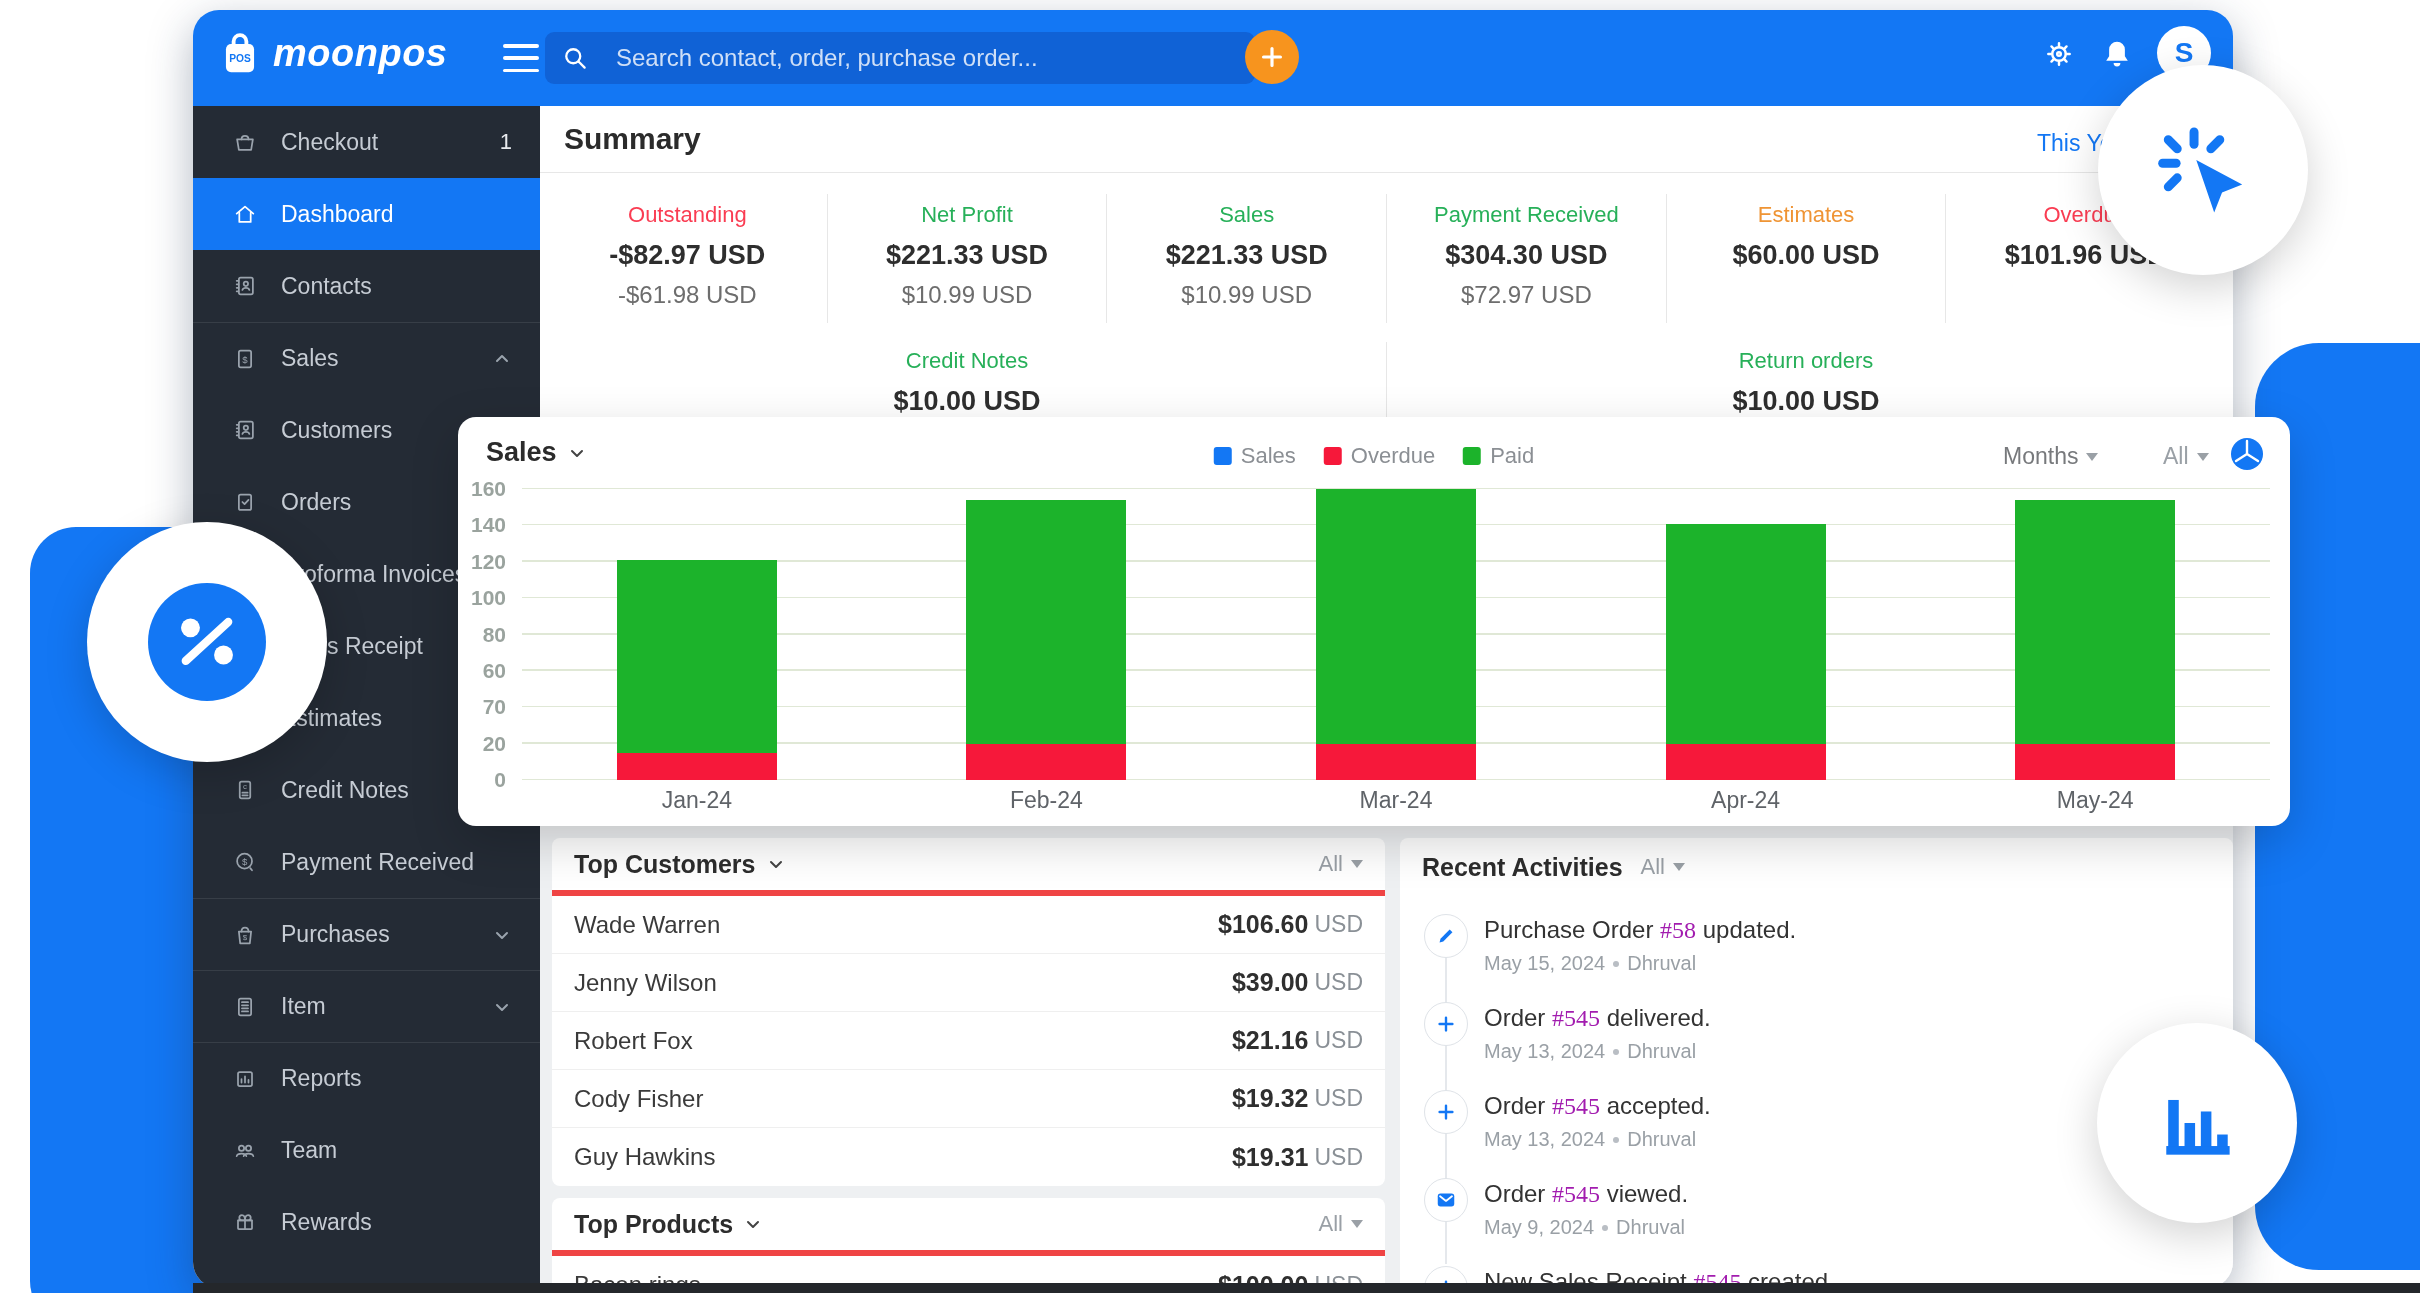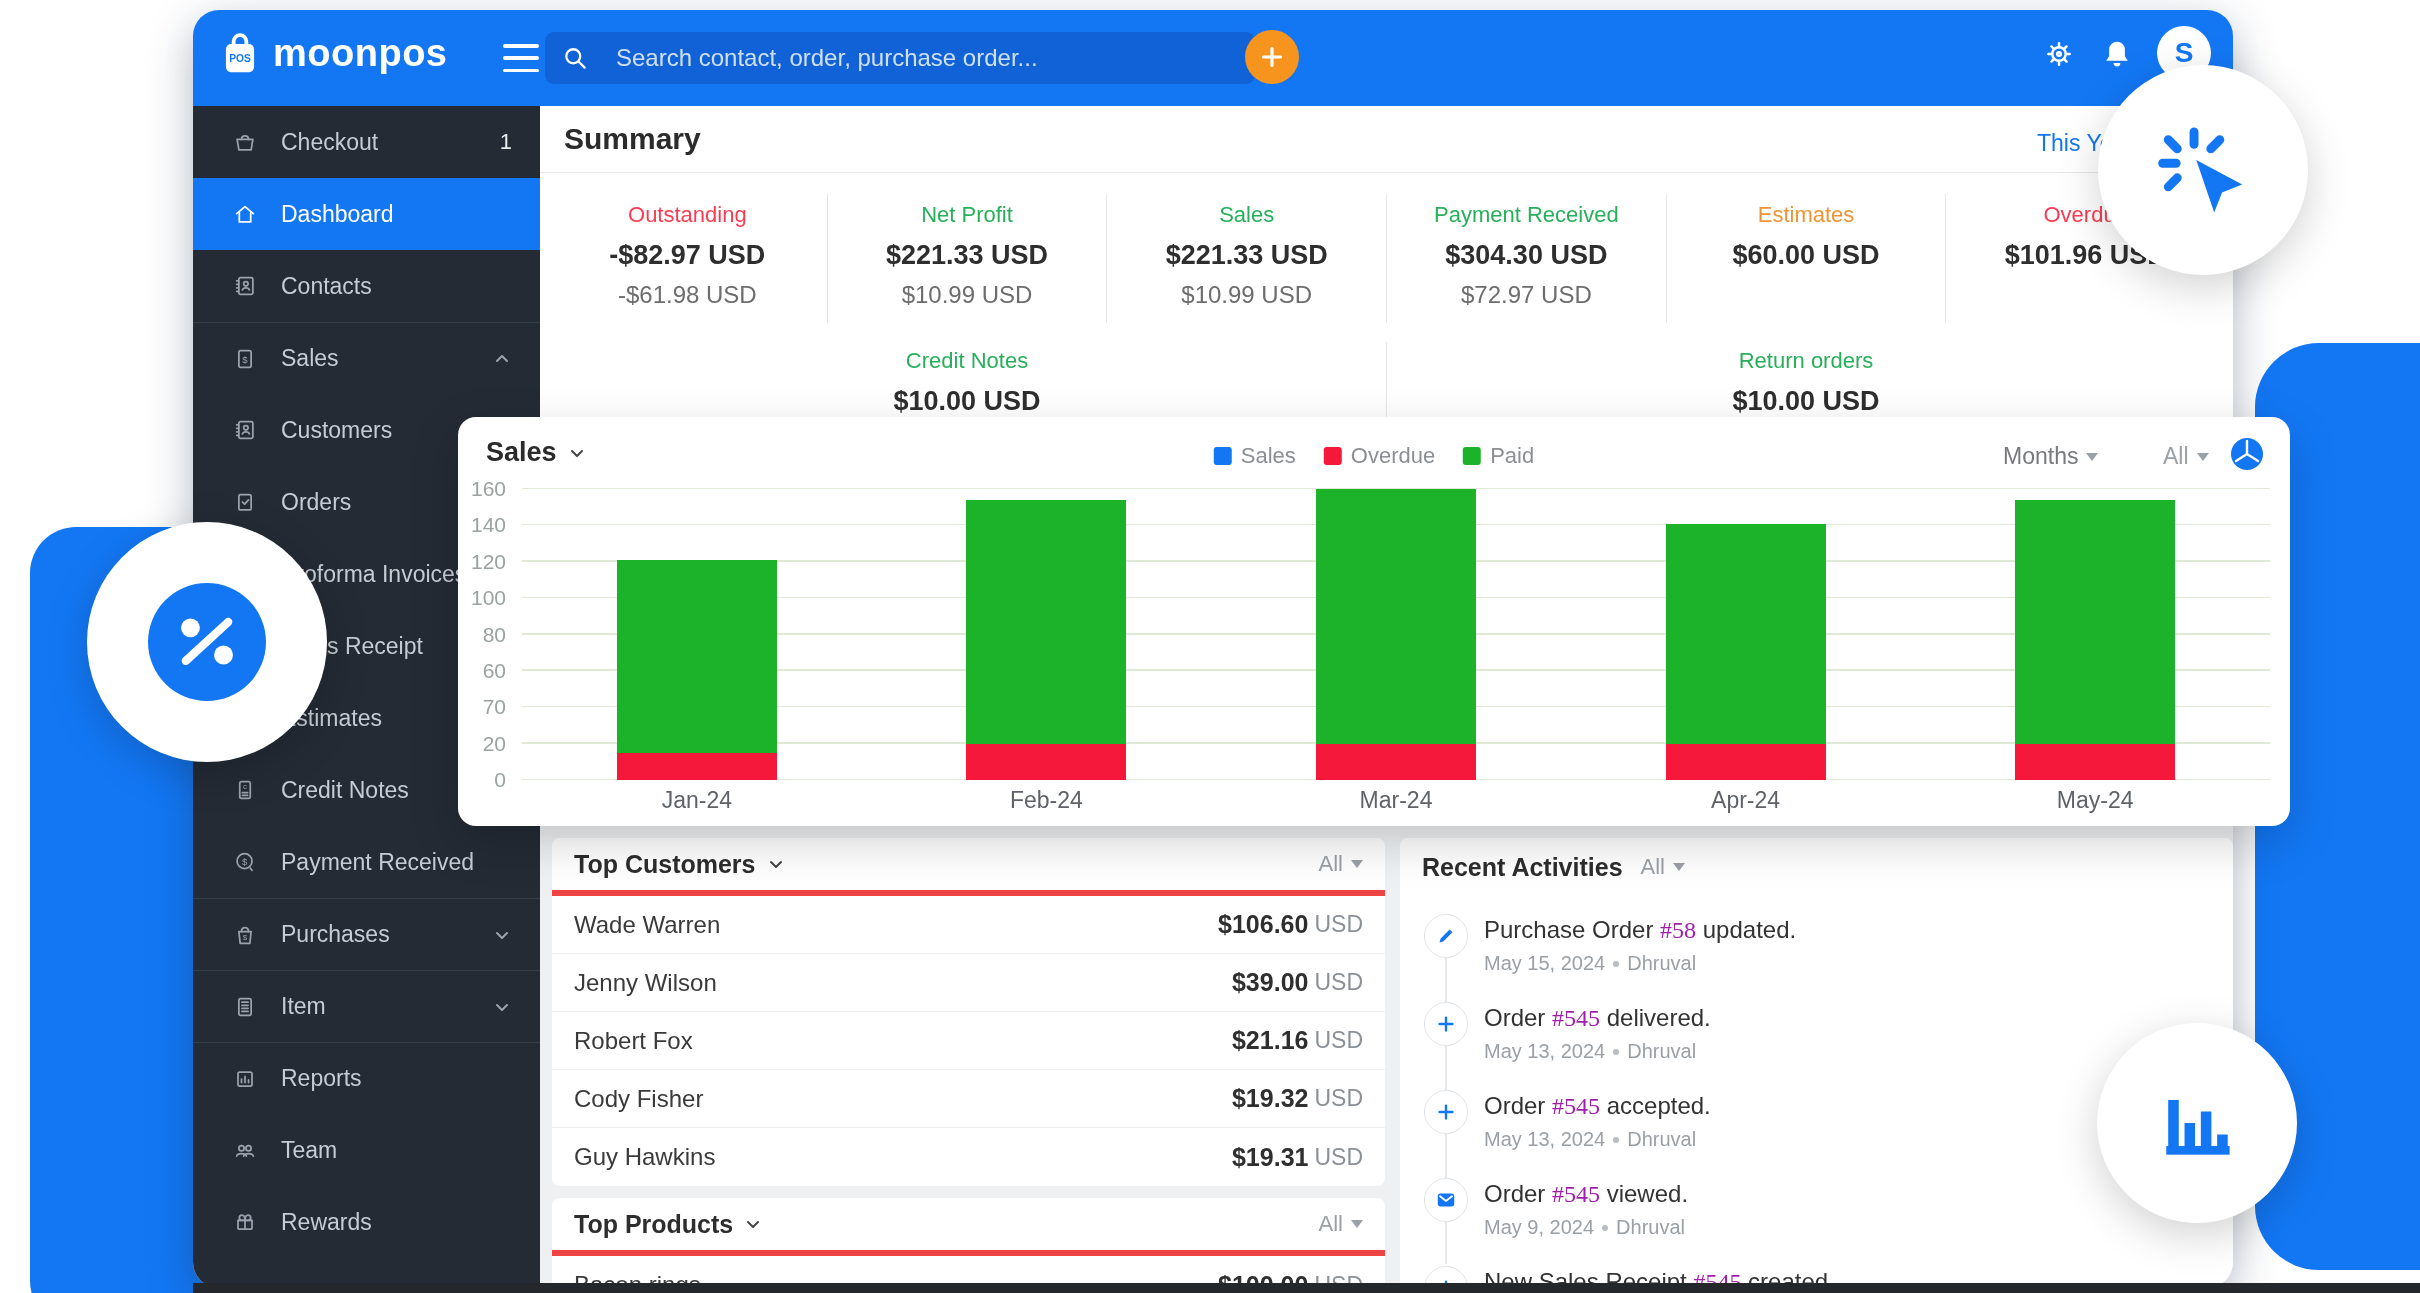--- a/index.html
+++ b/index.html
@@ -16,21 +16,21 @@
     background:#24272b; z-index:45; }
 
   
   .window { position:absolute; left:193px; top:10px; width:2040px; height:1278px;
     border-radius:26px; background:#eef0f2; overflow:hidden; z-index:10;
     box-shadow:0 14px 44px rgba(30,50,80,.35); }
 
   
   .topbar { position:absolute; left:0; top:0; width:2040px; height:96px; background:#1377f4; }
   .brand { position:absolute; left:26px; top:20px; display:flex; align-items:center; gap:12px; }
-  .brand-text { color:#fff; font-size:38px; font-weight:bold; letter-spacing:.5px; }
+  .brand-text { color:#fff; font-size:38px; font-weight:bold; letter-spacing:.5px;font-style:italic; }
   .hamburger { position:absolute; left:310px; top:34px; width:36px; height:28px;
     display:flex; flex-direction:column; justify-content:space-between; cursor:pointer; }
   .hamburger span { display:block; height:3.5px; background:#fff; border-radius:2px; }
   .search { position:absolute; left:352px; top:22px; width:710px; height:52px;
     background:#1062d6; border-radius:9px; display:flex; align-items:center; padding:0 16px; gap:27px; }
   .search input { flex:1; background:transparent; border:none; outline:none;
     color:#fff; font-size:24px; font-family:"Liberation Sans",sans-serif; }
   .search input::placeholder { color:rgba(255,255,255,.8); }
   .add-btn { position:absolute; left:1052px; top:20px; width:54px; height:54px; border-radius:50%;
     background:#f7941e; display:flex; align-items:center; justify-content:center; cursor:pointer; }
@@ -108,21 +108,21 @@
   .legend-swatch { width:18px; height:18px; border-radius:3px; display:inline-block; }
   .legend-label { font-size:22px; color:#8b8f94; }
   .chart-months { position:absolute; left:1545px; top:26px; font-size:23px; color:#77797c;
     display:flex; align-items:center; cursor:pointer; }
   .chart-all { position:absolute; left:1705px; top:26px; font-size:23px; color:#9aa0a6;
     display:flex; align-items:center; cursor:pointer; }
   .chart-pie { position:absolute; left:1770px; top:18px; width:38px; height:38px; cursor:pointer; }
   .chart-plot { position:absolute; left:64px; right:20px; top:72px; bottom:46px; }
   .gridline { position:absolute; left:0; right:0; height:1.5px; background:#e0e8d6; }
   .chart-yaxis { position:absolute; left:4px; width:52px; top:72px; bottom:46px; }
-  .ytick { position:absolute; right:8px; transform:translateY(50%); font-size:21px; color:#9aa39e; }
+  .ytick { position:absolute; right:8px; transform:translateY(50%); font-size:21px; color:#9aa39e;font-weight:bold; }
   .bar-slot { position:absolute; bottom:0; top:0; width:160px; transform:translateX(-50%); }
   .bar-seg { position:absolute; left:0; right:0; }
   .chart-xaxis { position:absolute; left:64px; right:20px; top:370px; height:34px; }
   .xtick { position:absolute; transform:translateX(-50%); font-size:23px; color:#5f6368; }
 
   
   .float-circle { position:absolute; border-radius:50%; background:#fff; z-index:50;
     box-shadow:0 12px 44px rgba(0,0,0,.18); display:flex; align-items:center; justify-content:center; }
   .percent-circle { left:87px; top:522px; width:240px; height:240px; }
   .cursor-circle { left:2098px; top:65px; width:210px; height:210px; }

